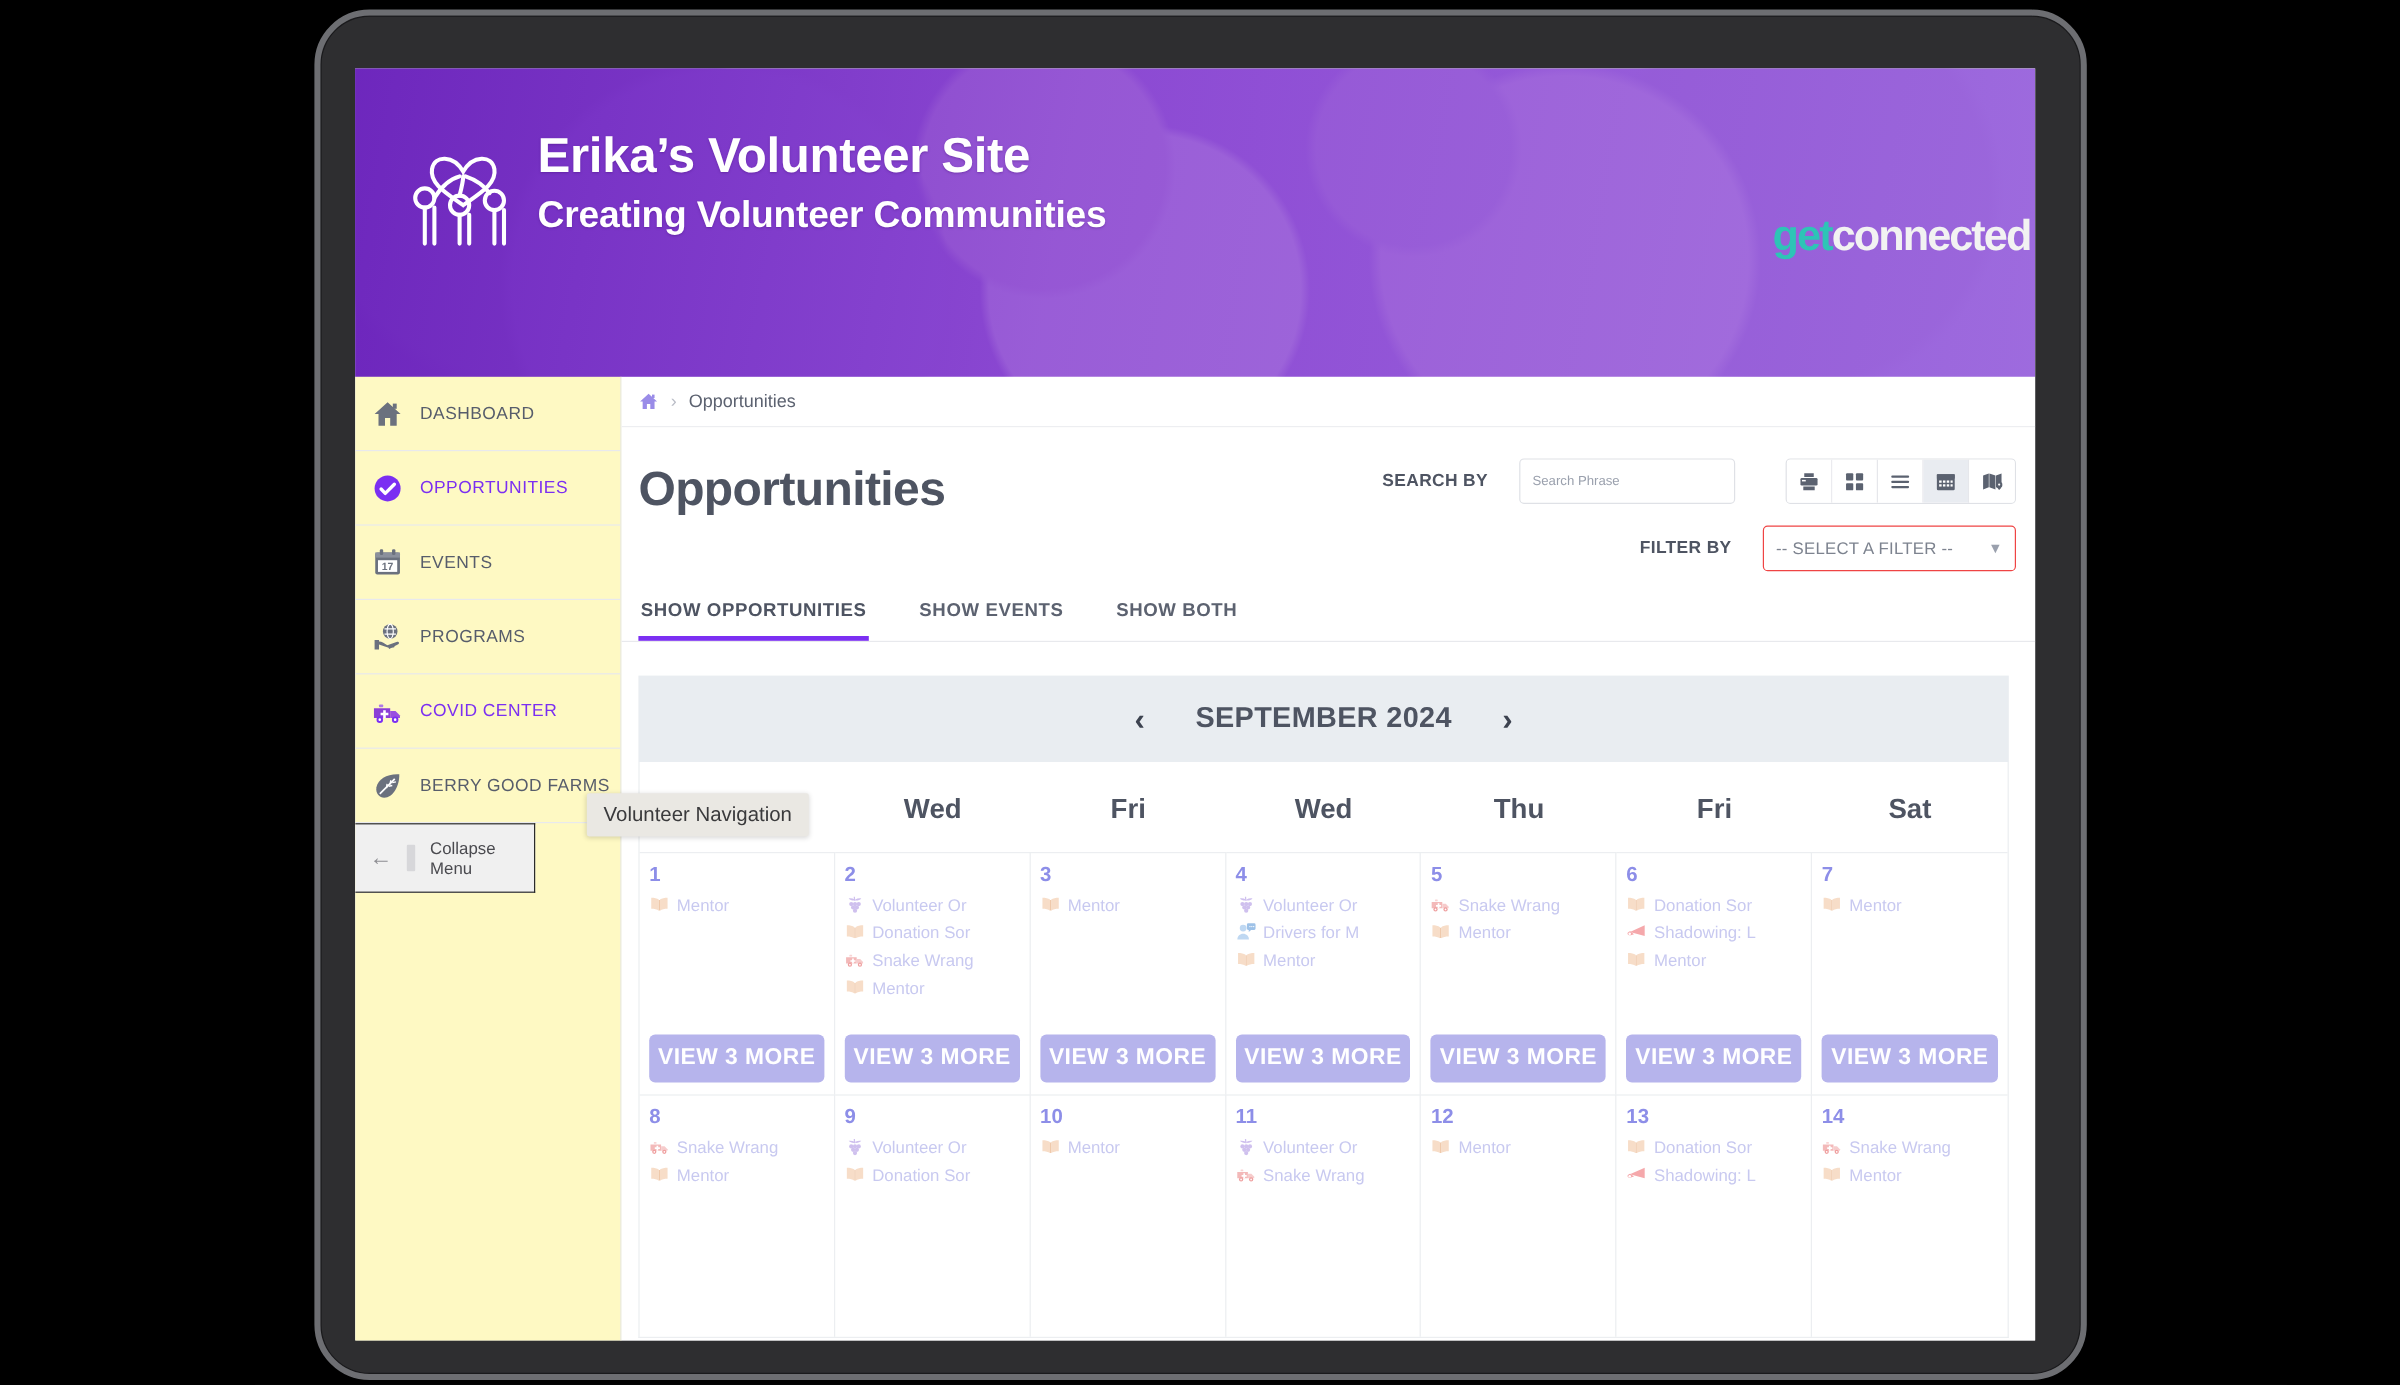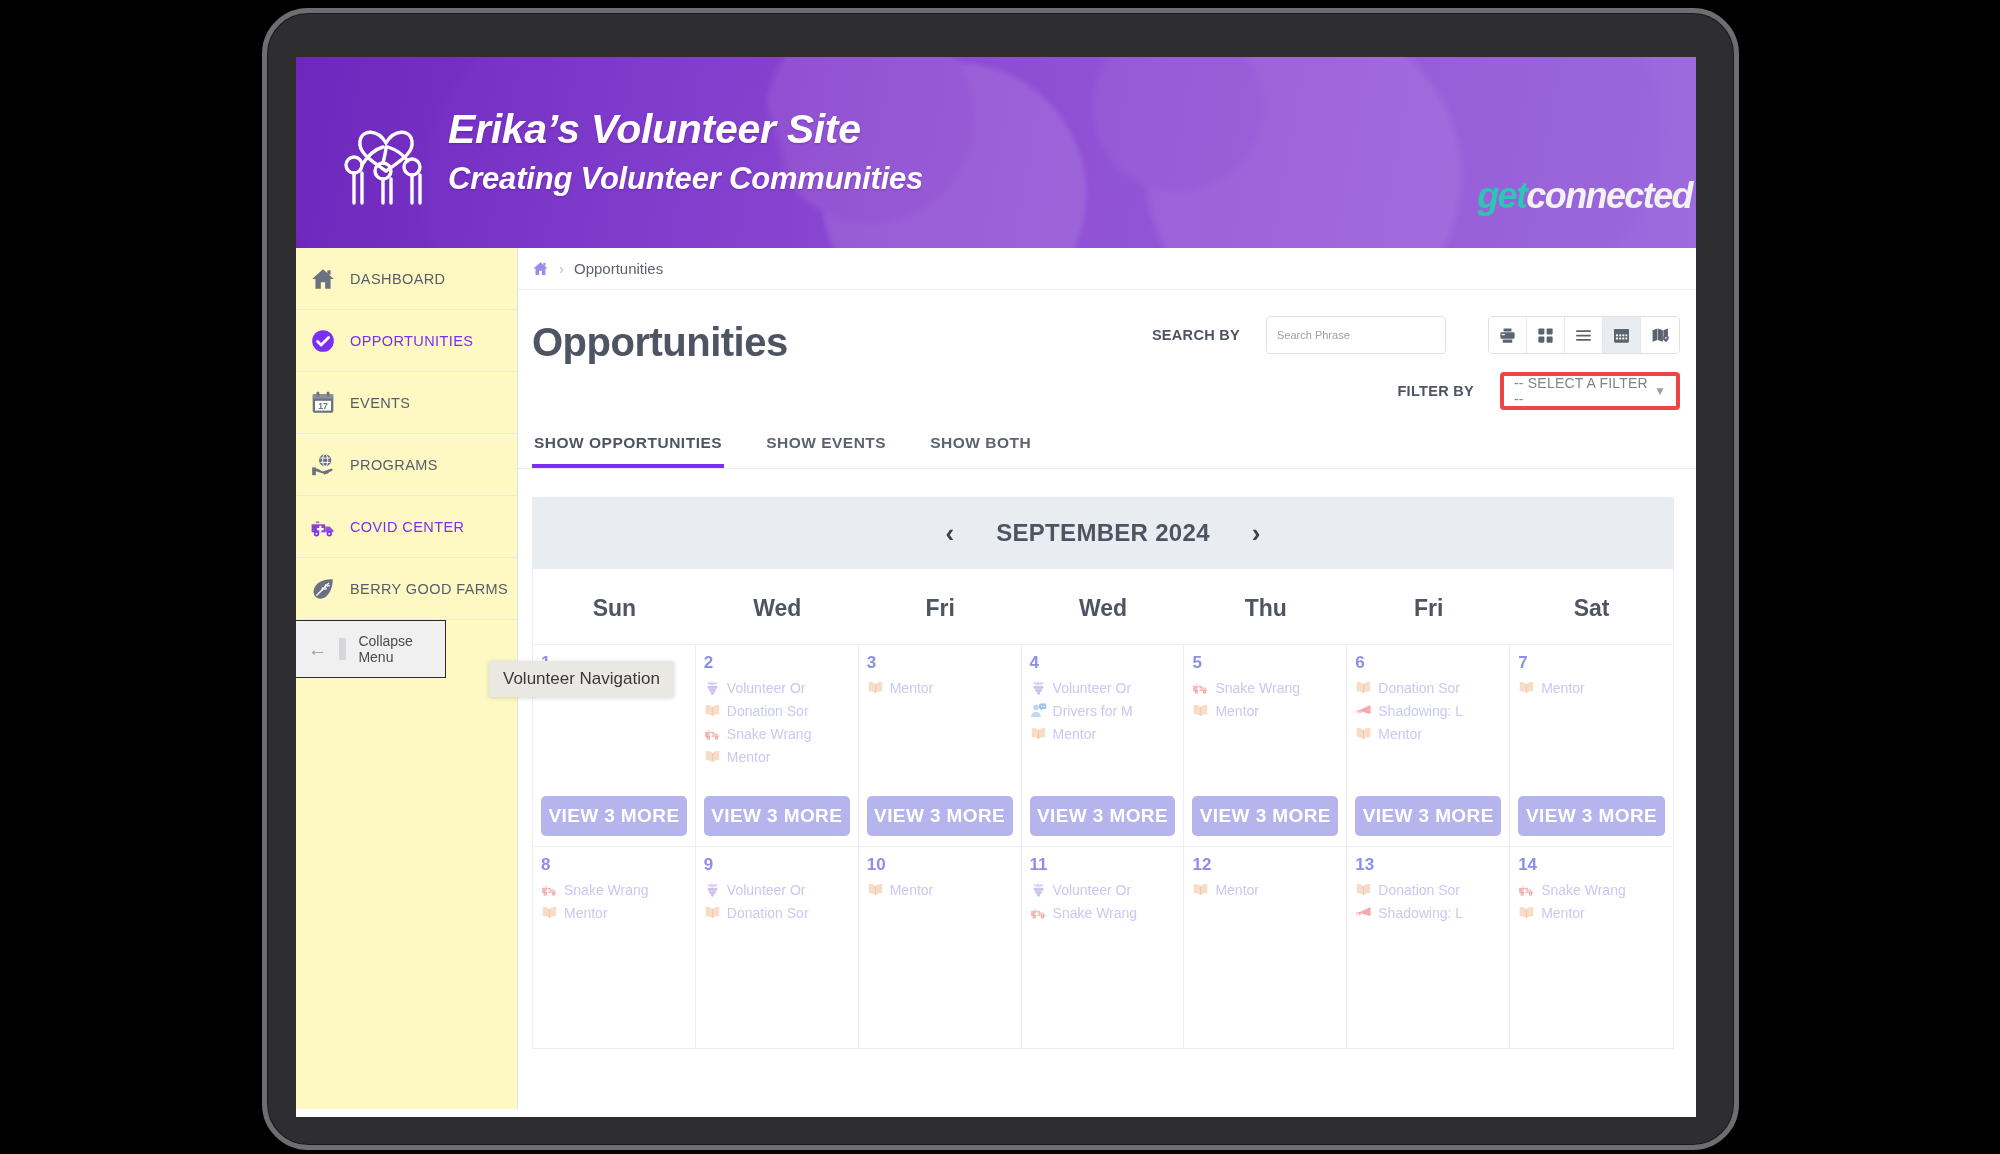--- a/index.html
+++ b/index.html
@@ -27,33 +27,32 @@
     left: 0px; top: 44px;
     width: 1400px; height: 1060px;
     margin-left: 29px;
     background: #ffffff;
     overflow: hidden;
   }
 
   
   #site-header {
     position: relative;
-    height: 191px;
+    height: 257px;
     background:
       linear-gradient(100deg, rgba(110,38,190,0.88) 0%, rgba(141,74,212,0.84) 42%, rgba(158,107,223,0.86) 100%),
       radial-gradient(circle at 22% 70%, #7b3ec9 0 16%, transparent 17%),
       radial-gradient(circle at 41% 32%, #c49ad6 0 12%, transparent 13%),
       radial-gradient(circle at 47% 72%, #d9bfe6 0 17%, transparent 18%),
       radial-gradient(circle at 63% 26%, #b081d6 0 9%, transparent 10%),
       radial-gradient(circle at 72% 62%, #cfa4df 0 15%, transparent 16%),
       radial-gradient(circle at 86% 40%, #8e57c9 0 13%, transparent 14%),
       radial-gradient(circle at 10% 30%, #6a2fb5 0 14%, transparent 15%),
       linear-gradient(90deg, #5f1fae 0%, #8a4ad0 55%, #9b6bd8 100%);
     overflow: hidden;
-    font-style: italic;
   }
   #header-logo-mark { position: absolute; left: 42px; top: 52px; width: 96px; height: 100px; }
   #header-titles { position: absolute; left: 152px; top: 48px; color: #fff; }
   #site-title {
     font-size: 41px; font-weight: bold; letter-spacing: -0.3px;
     line-height: 1.18; text-shadow: 0 1px 2px rgba(60,10,110,.35);
   }
   #site-tagline {
     font-size: 31px; font-weight: bold; letter-spacing: -0.2px;
     margin-top: 8px; text-shadow: 0 1px 2px rgba(60,10,110,.35);
@@ -148,22 +147,22 @@
   .vt-btn {
     width: 38px; height: 36px; display: flex; align-items: center; justify-content: center;
     border-right: 1px solid #e6e7eb; background: #fff; cursor: pointer;
   }
   .vt-btn:last-child { border-right: none; }
   .vt-btn.active { background: #e9ecf1; }
   .vt-btn svg { fill: #5b6270; }
 
   .ctl-row-2 { margin-top: 18px; }
   #filter-select {
-    width: 180px; height: 38px;
-    border: 4px solid #ef4444; border-radius: 4px;
+    width: 211px; height: 38px;
+    border: 1px solid #ef4444; border-radius: 4px;
     display: flex; align-items: center; justify-content: space-between;
     padding: 0 10px; font-size: 14px; color: #7d838f;
     letter-spacing: .2px; cursor: pointer; background: #fff;
   }
   #filter-chevron { color: #9aa0ad; font-size: 12px; }
 
   
   #tabs {
     display: flex; gap: 40px;
     padding: 0 0 0 14px; margin-top: 18px;

